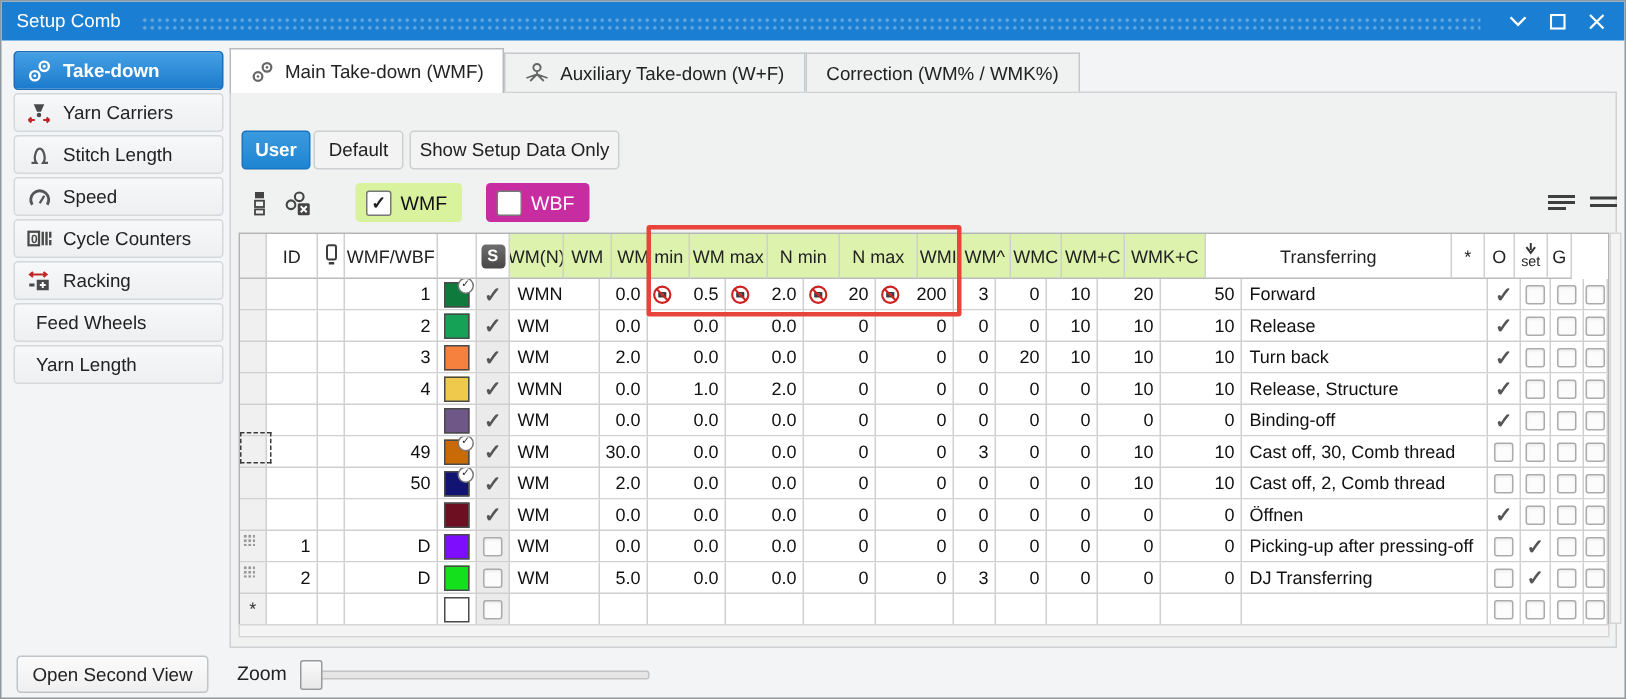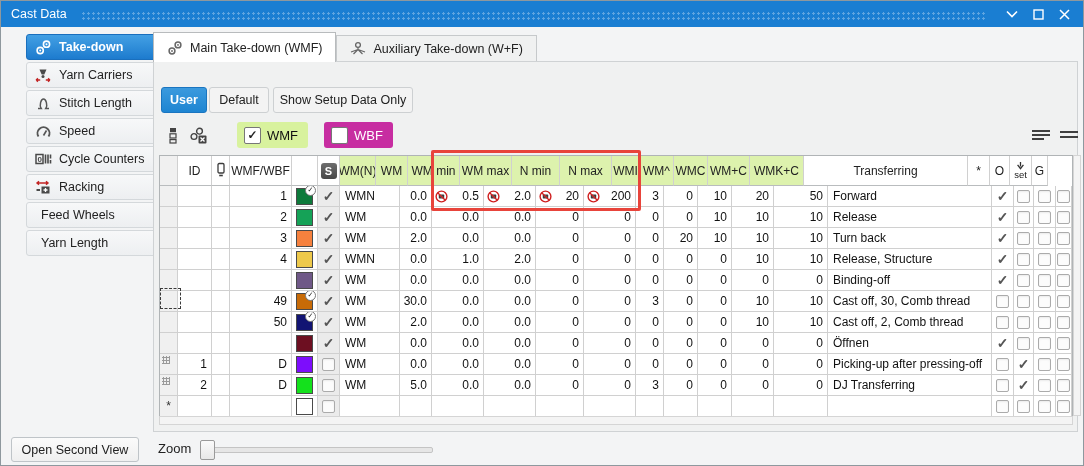--- a/index.html
+++ b/index.html
@@ -6,21 +6,21 @@
   .window{position:relative;width:1084px;height:466px;border:1px solid #8e989e;background:#f3f4f5;
           font-family:"Liberation Sans",sans-serif;overflow:hidden;box-sizing:border-box;}
   
   .titlebar{position:absolute;left:0;top:0;right:0;height:26px;background:#1a7ed2;display:flex;align-items:center;}
   .title{color:#fff;font-size:12.5px;padding-left:10px;white-space:nowrap;}
   .titlebar-dots{flex:1;height:10px;margin:4px 14px 0 14px;
      background-image:radial-gradient(rgba(255,255,255,.30) 1px,transparent 1.2px);background-size:5px 5px;}
   .win-controls{display:flex;gap:4px;padding-right:8px;}
   .wc{width:22px;height:18px;display:flex;align-items:center;justify-content:center;color:#fff;cursor:pointer;}
   
-  .sidebar{position:absolute;left:25px;top:33px;width:140px;}
+  .sidebar{position:absolute;left:8px;top:33px;width:140px;}
   .side-item{height:26px;margin-bottom:2px;display:flex;align-items:center;
      background:linear-gradient(#f7f8f9,#edeff1);border:1px solid #d4d8db;border-radius:3px;
      font-size:12.5px;color:#222;cursor:pointer;box-sizing:border-box;}
   .side-item.active{background:linear-gradient(#43a0e4,#1d7bce);border-color:#1a6fbd;color:#fff;font-weight:bold;}
   .si-icon{width:32px;display:flex;align-items:center;justify-content:center;flex:0 0 32px;}
   .side-item.noicon{padding-left:14px;}
   .osv-btn{position:absolute;left:10px;top:436px;width:126px;height:23px;background:linear-gradient(#fbfbfb,#efefef);
      border:1px solid #bfc4c8;border-radius:3px;font-size:12.5px;color:#222;display:flex;align-items:center;justify-content:center;cursor:pointer;}
   
   .tabbar{position:absolute;left:152px;top:31px;height:30px;display:flex;z-index:2;}
@@ -74,21 +74,21 @@
   .zoom-track{position:absolute;left:200px;top:446px;width:230px;height:4px;background:#e6e6e6;border:1px solid #c4c4c4;border-radius:2px;cursor:pointer;}
   .zoom-handle{position:absolute;left:199px;top:439px;width:13px;height:18px;background:linear-gradient(#fafafa,#e8e8e8);
      border:1px solid #9a9a9a;border-radius:2px;cursor:pointer;}
 </style>
 </head>
 <body>
 
 <div class="window">
 
   <div class="titlebar">
-    <span class="title">Cast Data</span>
+    <span class="title">Setup Comb</span>
     <div class="titlebar-dots"></div>
     <div class="win-controls">
       <span class="wc">
         <svg width="12" height="8" viewBox="0 0 12 8">
             <path d="M1 1.5 L6 6.5 L11 1.5" stroke="#fff" stroke-width="1.6" fill="none"></path>
           </svg>
         </span>
       <span class="wc">
         <svg width="11" height="11" viewBox="0 0 11 11">
             <rect x="1" y="1" width="9" height="9" fill="none" stroke="#fff" stroke-width="1.4"></rect>
@@ -186,20 +186,23 @@
       <span>Main Take-down (WMF)</span>
     </div>
     <div class="tab">
       <span class="tab-icon">
         <svg width="16" height="15" viewBox="0 0 16 15">
             <circle cx="8" cy="4" r="2.4" fill="none" stroke="#666" stroke-width="1.3"></circle>
             <path d="M8 6.5 v2 M8 8.5 l-4.5 4.5 M8 8.5 l4.5 4.5 M8 8.5 l-7 2.5 M8 8.5 l7 2.5" stroke="#666" stroke-width="1.2" fill="none"></path>
           </svg>
         </span>
       <span>Auxiliary Take-down (W+F)</span>
+    </div>
+    <div class="tab">
+      <span>Correction (WM% / WMK%)</span>
     </div>
   </div>
 
   <div class="panel">
     <div class="btn btn-user">User</div>
     <div class="btn btn-default">Default</div>
     <div class="btn btn-show">Show Setup Data Only</div>
 
     <div class="tool-icon" style="left:8px;">
       <svg width="12" height="17" viewBox="0 0 12 17">

